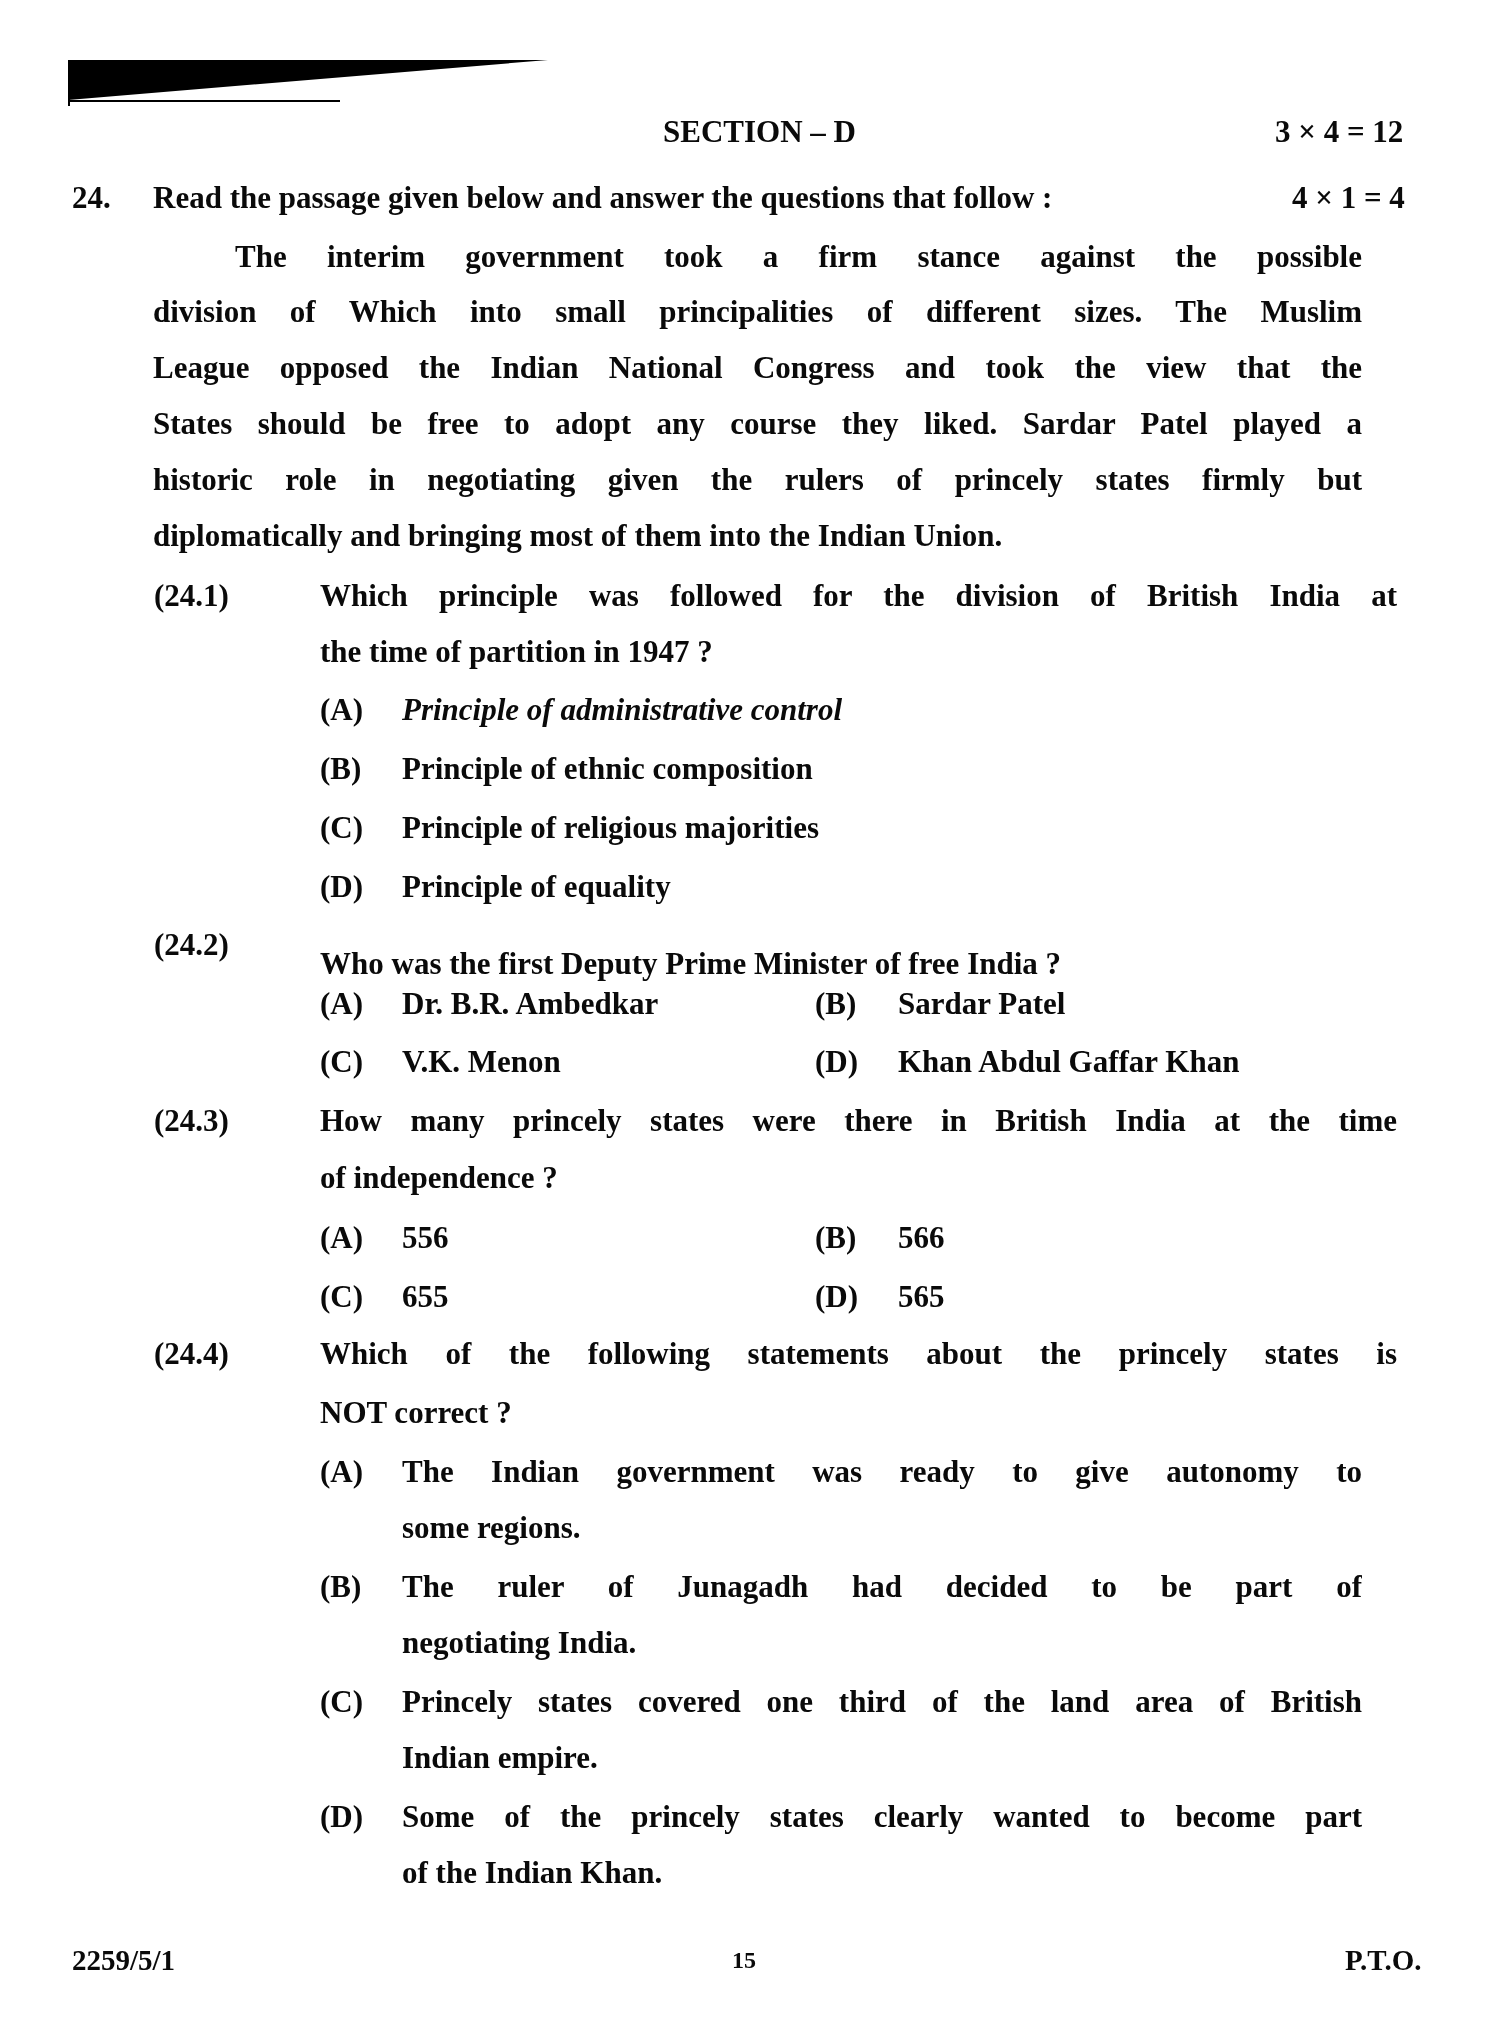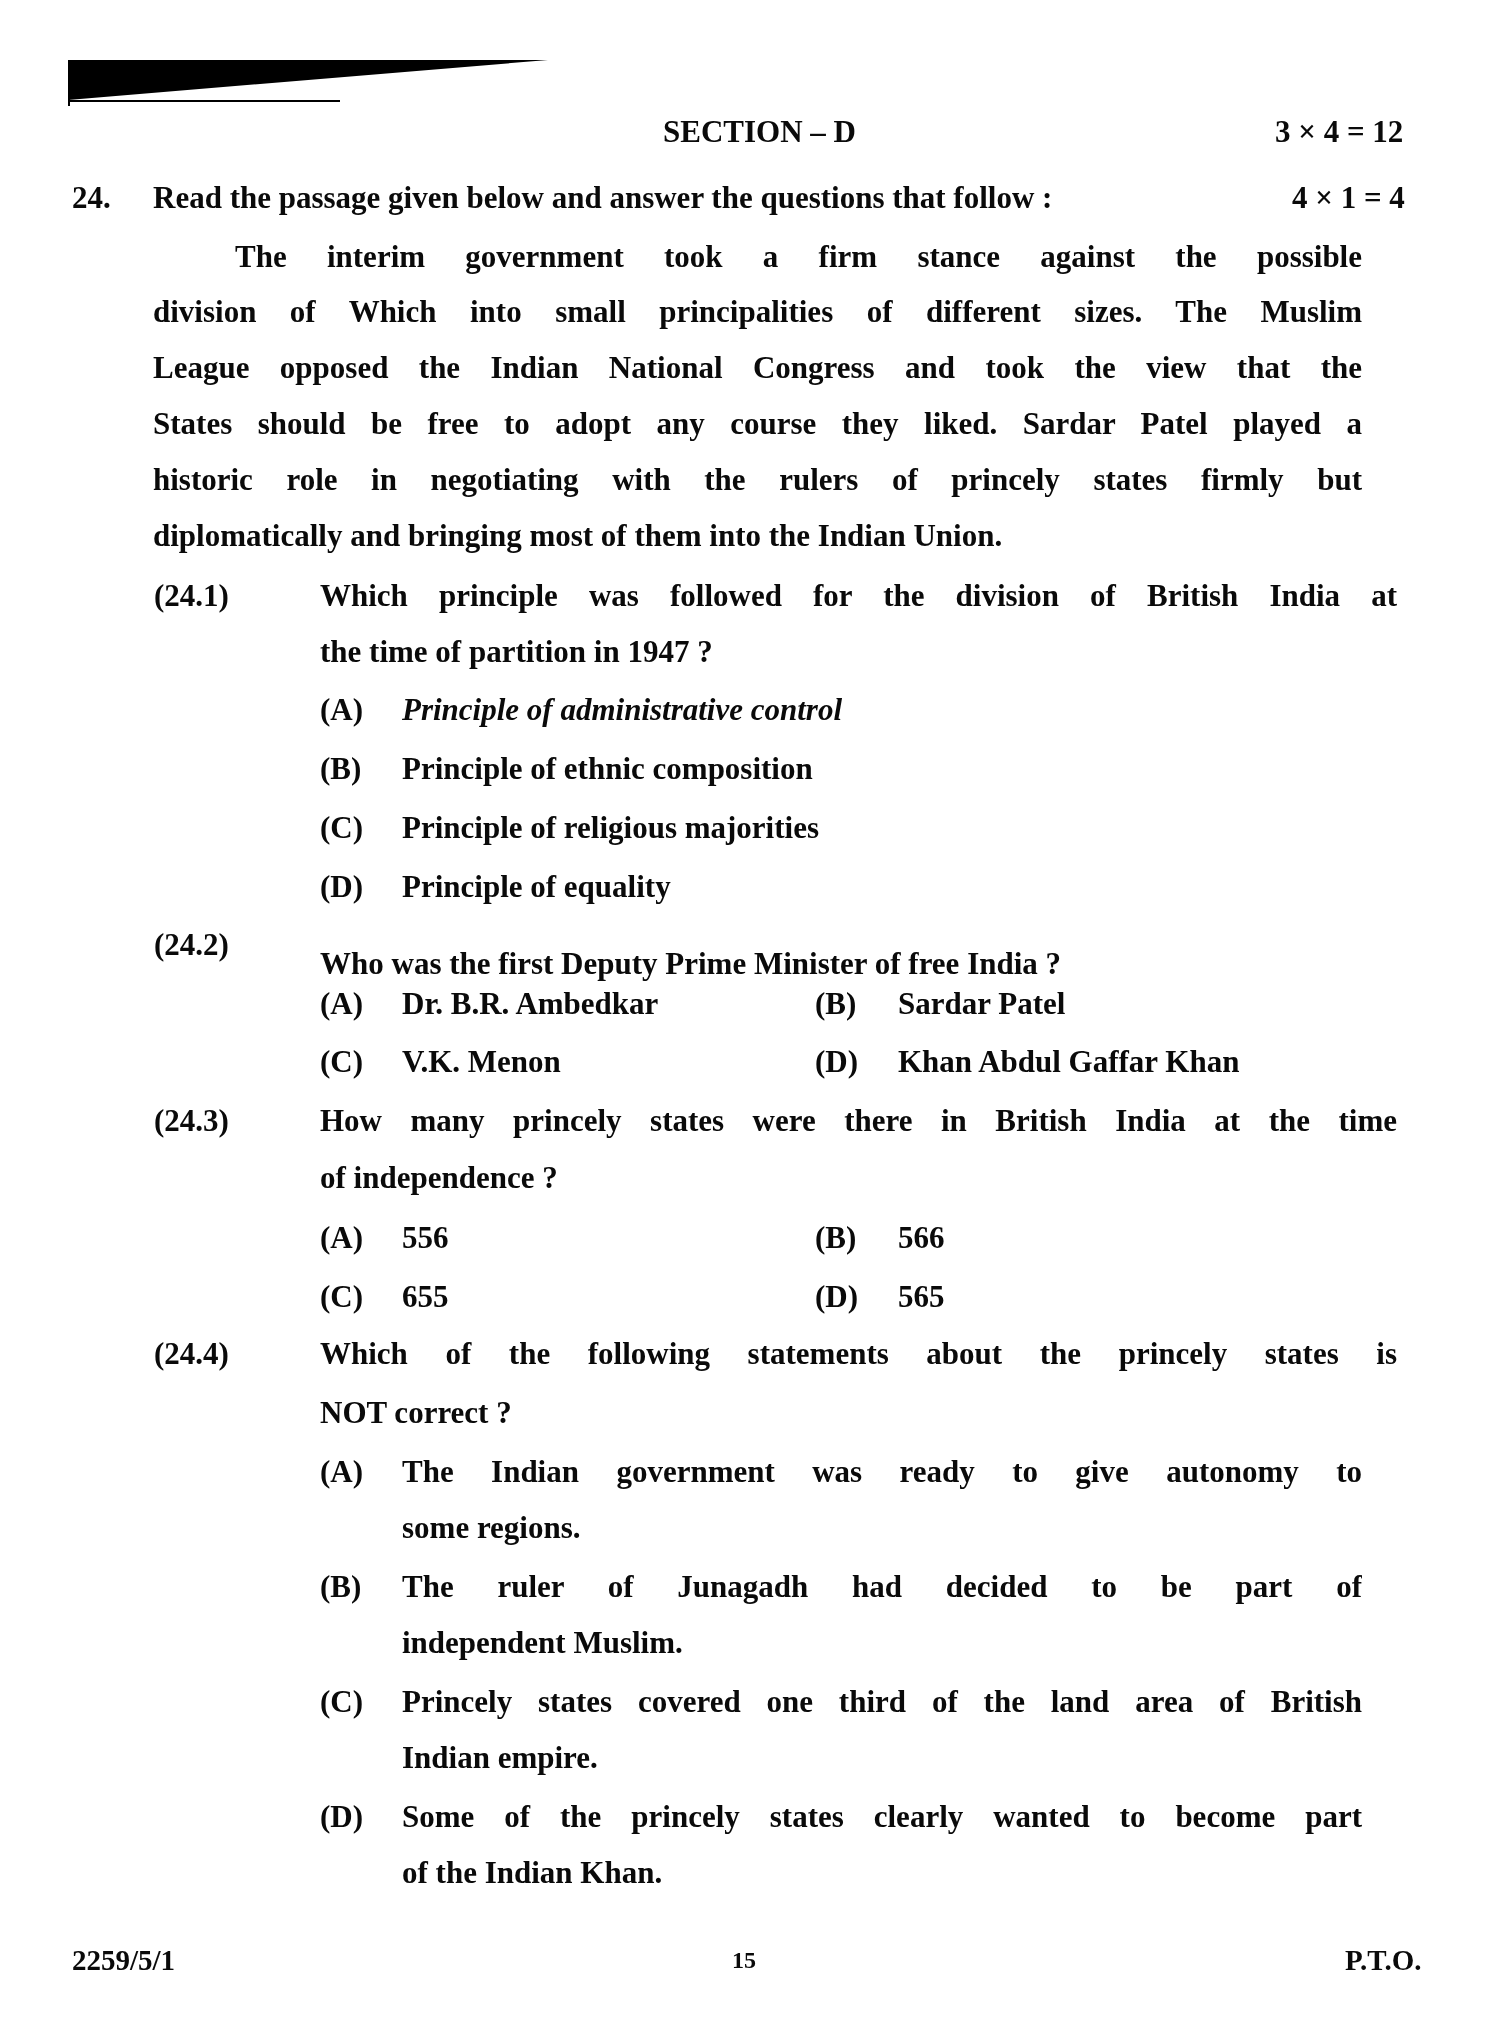--- a/index.html
+++ b/index.html
@@ -26,21 +26,21 @@
 
 <div class="lbl" style="left:72px; top:178px;">24.</div>
 <div class="lbl" style="left:153px; top:178px;">Read the passage given below and answer the questions that follow :</div>
 <div class="lbl" style="left:1292px; top:178px;">4 × 1 = 4</div>
 
 <div>
   <div class="ln j" style="left:235px; top:237px; width:1127px;">The interim government took a firm stance against the possible</div>
   <div class="ln j" style="left:153px; top:292px; width:1209px;">division of Which into small principalities of different sizes. The Muslim</div>
   <div class="ln j" style="left:153px; top:348px; width:1209px;">League opposed the Indian National Congress and took the view that the</div>
   <div class="ln j" style="left:153px; top:404px; width:1209px;">States should be free to adopt any course they liked. Sardar Patel played a</div>
-  <div class="ln j" style="left:153px; top:460px; width:1209px;">historic role in negotiating with the rulers of princely states firmly but</div>
+  <div class="ln j" style="left:153px; top:460px; width:1209px;">historic role in negotiating given the rulers of princely states firmly but</div>
   <div class="ln" style="left:153px; top:516px;">diplomatically and bringing most of them into the Indian Union.</div>
 </div>
 
 <div>
   <div class="lbl" style="left:154px; top:576px;">(24.1)</div>
   <div class="ln j" style="left:320px; top:576px; width:1077px;">Which principle was followed for the division of British India at</div>
   <div class="ln" style="left:320px; top:632px;">the time of partition in 1947 ?</div>
   <div>
     <div class="lbl" style="left:320px; top:690px;">(A)</div>
     <div class="lbl" style="left:402px; top:690px;font-style:italic;">Principle of administrative control</div>
@@ -108,21 +108,21 @@
   <div class="ln" style="left:320px; top:1393px;">NOT correct ?</div>
 
   <div>
     <div class="lbl" style="left:320px; top:1452px;">(A)</div>
     <div class="ln j" style="left:402px; top:1452px; width:960px;">The Indian government was ready to give autonomy to</div>
     <div class="ln" style="left:402px; top:1508px;">some regions.</div>
   </div>
   <div>
     <div class="lbl" style="left:320px; top:1567px;">(B)</div>
     <div class="ln j" style="left:402px; top:1567px; width:960px;">The ruler of Junagadh had decided to be part of</div>
-    <div class="ln" style="left:402px; top:1623px;">independent Muslim.</div>
+    <div class="ln" style="left:402px; top:1623px;">negotiating India.</div>
   </div>
   <div>
     <div class="lbl" style="left:320px; top:1682px;">(C)</div>
     <div class="ln j" style="left:402px; top:1682px; width:960px;">Princely states covered one third of the land area of British</div>
     <div class="ln" style="left:402px; top:1738px;">Indian empire.</div>
   </div>
   <div>
     <div class="lbl" style="left:320px; top:1797px;">(D)</div>
     <div class="ln j" style="left:402px; top:1797px; width:960px;">Some of the princely states clearly wanted to become part</div>
     <div class="ln" style="left:402px; top:1853px;">of the Indian Khan.</div>

